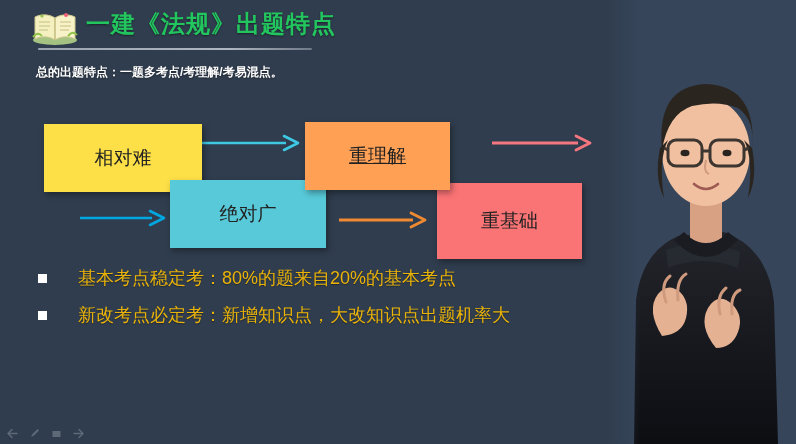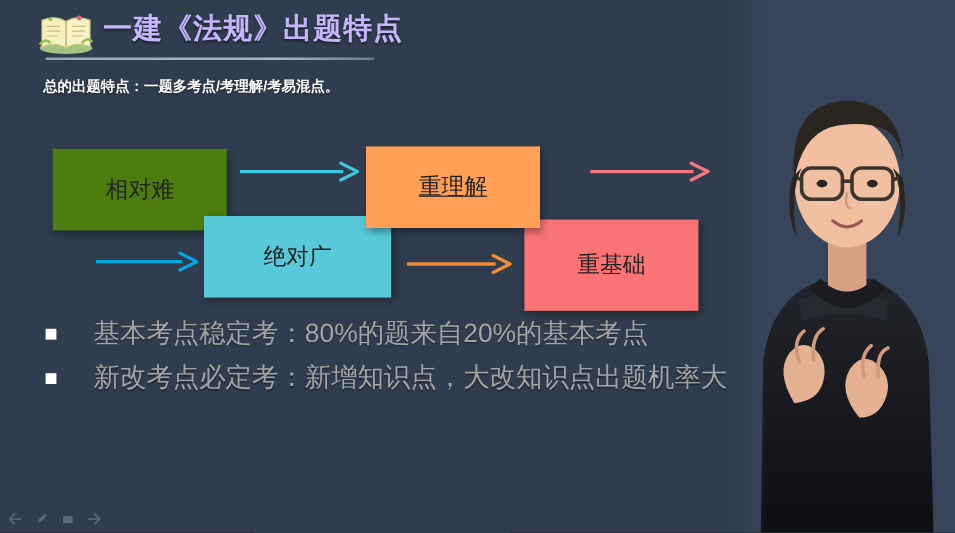--- a/index.html
+++ b/index.html
@@ -27,21 +27,21 @@
   #book-icon {
     position: absolute;
     left: 30px; top: 10px;
     width: 50px; height: 36px;
   }
   #title-text {
     position: absolute;
     left: 86px; top: 8px;
     font-size: 24px;
     font-weight: bold;
-    color: #c4b5fd;
+    color: #22c55e;
     letter-spacing: 1px;
     white-space: nowrap;
     text-shadow: 0 1px 2px rgba(0,0,0,.45);
   }
   #title-divider {
     position: absolute;
     left: 38px; top: 48px;
     width: 274px; height: 2px;
     background: linear-gradient(to right, #9aa4b0 0%, #aeb6c1 70%, #6f7a88 100%);
     border-radius: 1px;
@@ -103,21 +103,21 @@
   #diagram { position: absolute; left: 0; top: 0; width: 796px; height: 444px; }
   .dbox {
     position: absolute;
     display: flex;
     align-items: center;
     justify-content: center;
     color: #222222;
     font-size: 19px;
     box-shadow: 2px 3px 6px rgba(0,0,0,.35);
   }
-  #box-hard  { left: 44px;  top: 124px; width: 145px; height: 68px; background: #4d7c0f; }
+  #box-hard  { left: 44px;  top: 124px; width: 158px; height: 68px; background: #fde047; }
   #box-wide  { left: 170px; top: 180px; width: 156px; height: 68px; background: #58c9d8; }
   #box-under { left: 305px; top: 122px; width: 145px; height: 68px; background: #ffa055; z-index: 3; text-decoration: underline; }
   #box-base  { left: 437px; top: 183px; width: 145px; height: 76px; background: #fa7375; }
 
   .arrow { position: absolute; }
 
   
   #bullets {
     position: absolute;
     left: 38px; top: 266px;
@@ -130,22 +130,22 @@
     white-space: nowrap;
   }
   .bullet-marker {
     width: 9px; height: 9px;
     background: #ffffff;
     margin-top: 8px;
     margin-right: 31px;
     flex: none;
   }
   .bullet-text {
-    font-size: 22px;
-    color: #a3a3a3;
+    font-size: 18px;
+    color: #eab308;
     line-height: 24px;
     text-shadow: 0 1px 1px rgba(0,0,0,.35);
   }
 
   
   #presenter {
     position: absolute;
     right: 0; top: 0;
     width: 190px; height: 444px;
     overflow: hidden;

